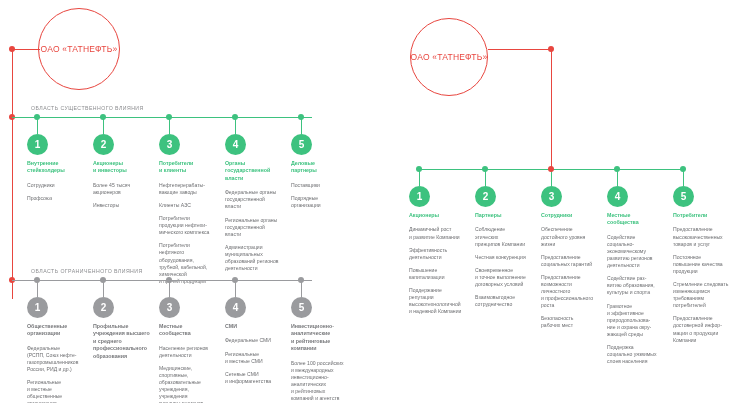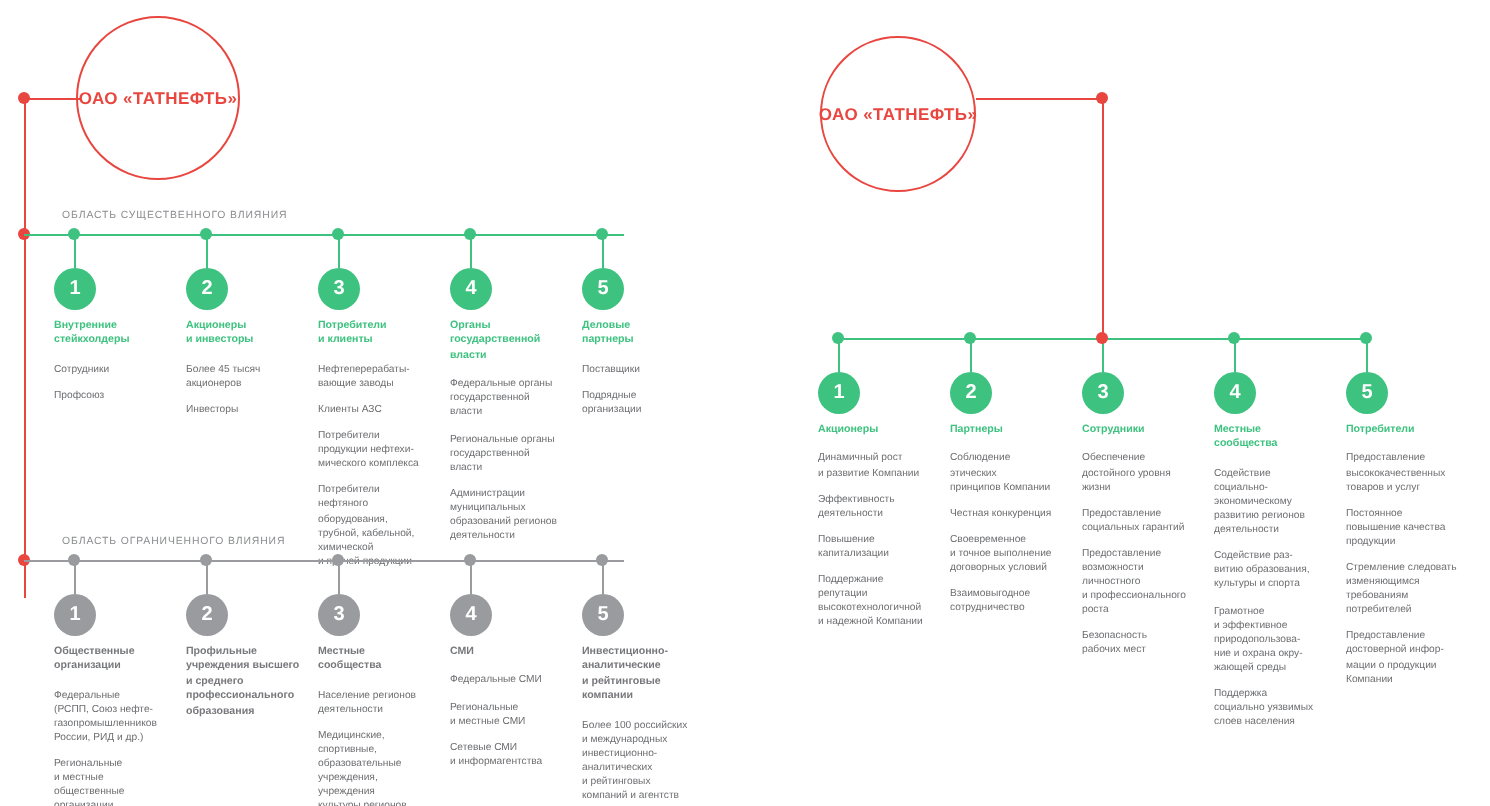--- a/index.html
+++ b/index.html
@@ -43,21 +43,21 @@
     border: 1.6px solid #e8463f;
     border-radius: 50%;
     display: flex;
     align-items: center;
     justify-content: center;
     box-sizing: border-box;
     background: #ffffff;
   }
   .brand-circle span {
     color: #e8463f;
-    font-weight: bold;
+    font-weight: normal;
     font-size: 8.5px;
     letter-spacing: 0.2px;
     white-space: nowrap;
     text-align: center;
   }
 
   .band-label {
     position: absolute;
     font-size: 5.2px;
     letter-spacing: 0.45px;

